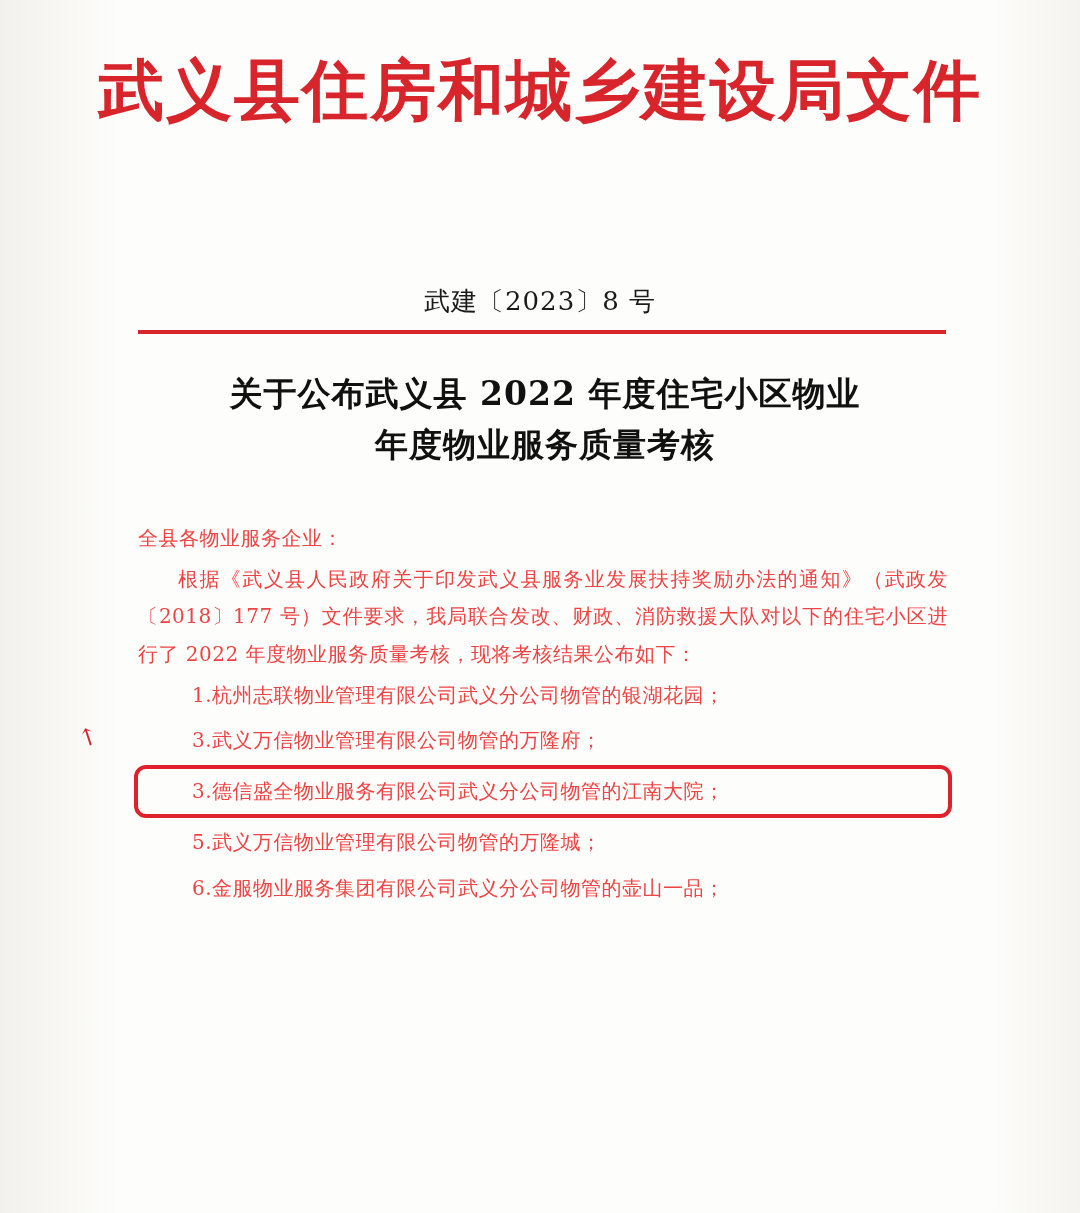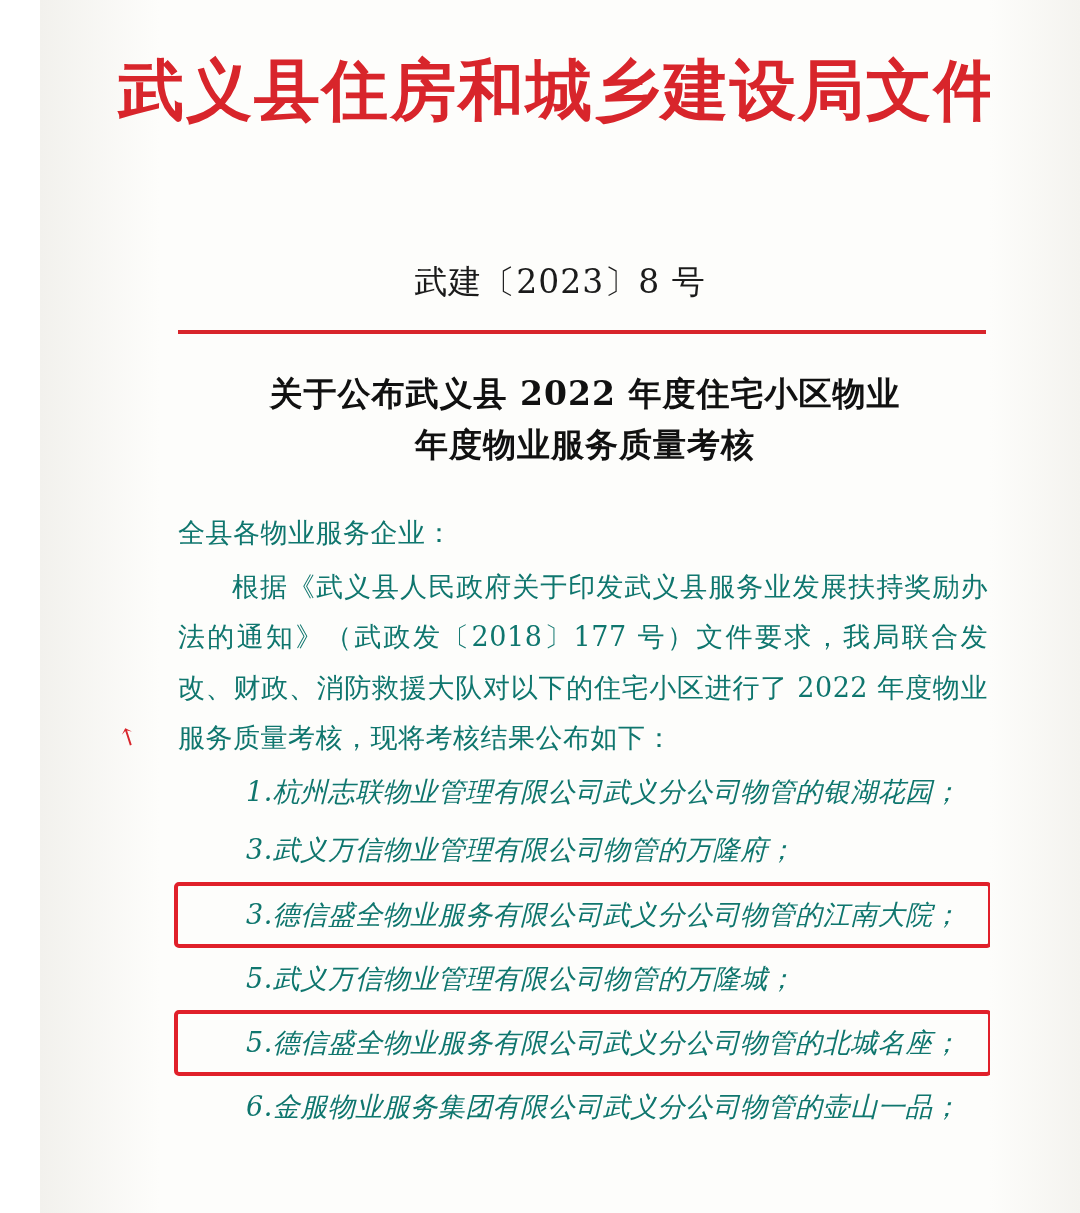--- a/index.html
+++ b/index.html
@@ -13,21 +13,20 @@
     position: relative;
     font-family: "DejaVu Serif", "Liberation Serif", serif;
     color: #1a1a1a;
     overflow: hidden;
   }
 
   .page {
     position: absolute;
     inset: 0;
     background: #fdfdfb;
-    margin-left: 40px;
   }
 
   
   .page::before {
     content: "";
     position: absolute;
     left: 0; top: 0; bottom: 0;
     width: 120px;
     background: linear-gradient(90deg, #f2f1ed 0%, #fdfdfb 100%);
     pointer-events: none;
@@ -51,25 +50,25 @@
     font-family: "DejaVu Serif", "Liberation Serif", serif;
     font-weight: 700;
     font-size: 66px;
     letter-spacing: 2px;
     line-height: 1.1;
     white-space: nowrap;
   }
 
   .doc-number {
     position: absolute;
-    top: 260px;
+    top: 284px;
     left: 0;
     right: 0;
     text-align: center;
-    font-size: 33px;
+    font-size: 26px;
     letter-spacing: 1px;
     color: #1b1b1b;
   }
 
   .red-rule {
     position: absolute;
     top: 330px;
     left: 138px;
     width: 808px;
     height: 4px;
@@ -84,27 +83,27 @@
     text-align: center;
     font-size: 33px;
     font-weight: 700;
     line-height: 1.55;
     letter-spacing: 1px;
     color: #111;
   }
 
   .body-block {
     position: absolute;
-    top: 508px;
+    top: 520px;
     left: 138px;
     width: 810px;
-    font-size: 27px;
+    font-size: 20px;
     line-height: 1.86;
     letter-spacing: 0.5px;
-    color: #0f766e;
+    color: #ef4444;
   }
 
   .salutation {
     margin: 0 0 4px 0;
   }
 
   .para {
     margin: 0;
     text-indent: 2em;
     text-align: justify;
@@ -113,34 +112,33 @@
   .section-head {
     margin: 12px 0 0 0;
     text-indent: 2em;
     font-weight: 700;
   }
 
   .list {
     margin: 0;
     padding: 0;
     list-style: none;
-    font-style: italic;
   }
 
   .list-item {
     position: relative;
     margin: 0;
     padding: 4px 8px 4px 14px;
     text-indent: 2em;
   }
 
   .list-item.highlight {
     outline: 4px solid #e0202a;
     outline-offset: 0px;
-    border-radius: 1px;
+    border-radius: 8px;
     margin: 6px 0;
     padding: 4px 8px 4px 14px;
   }
 
   
   .pen-mark {
     position: absolute;
     left: 78px;
     top: 726px;
     width: 18px;
@@ -174,18 +172,17 @@
     <p class="salutation">全县各物业服务企业：</p>
 
     <p class="para">根据《武义县人民政府关于印发武义县服务业发展扶持奖励办法的通知》（武政发〔2018〕177 号）文件要求，我局联合发改、财政、消防救援大队对以下的住宅小区进行了 2022 年度物业服务质量考核，现将考核结果公布如下：</p>
 
 
     <ul class="list">
       <li class="list-item">1.杭州志联物业管理有限公司武义分公司物管的银湖花园；</li>
       <li class="list-item">3.武义万信物业管理有限公司物管的万隆府；</li>
       <li class="list-item highlight">3.德信盛全物业服务有限公司武义分公司物管的江南大院；</li>
       <li class="list-item">5.武义万信物业管理有限公司物管的万隆城；</li>
-      <li class="list-item highlight">5.德信盛全物业服务有限公司武义分公司物管的北城名座；</li>
       <li class="list-item">6.金服物业服务集团有限公司武义分公司物管的壶山一品；</li>
     </ul>
 
   </div>
 </div>
 
 </body></html>

